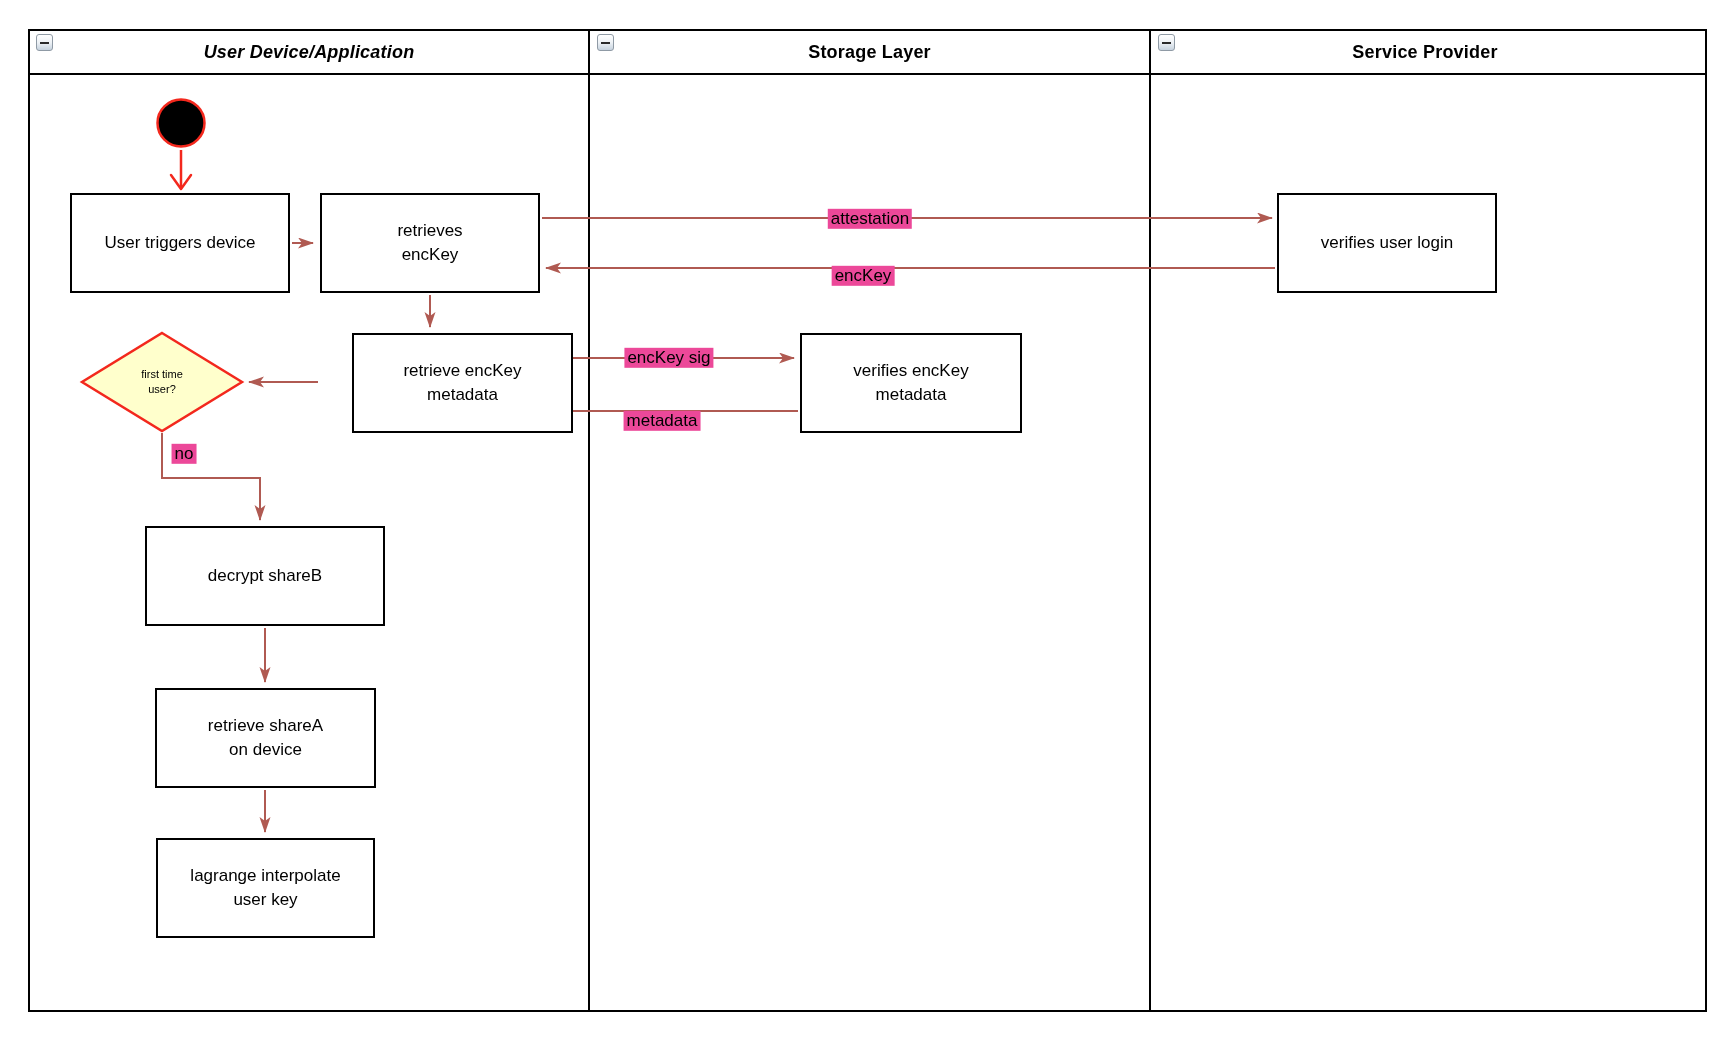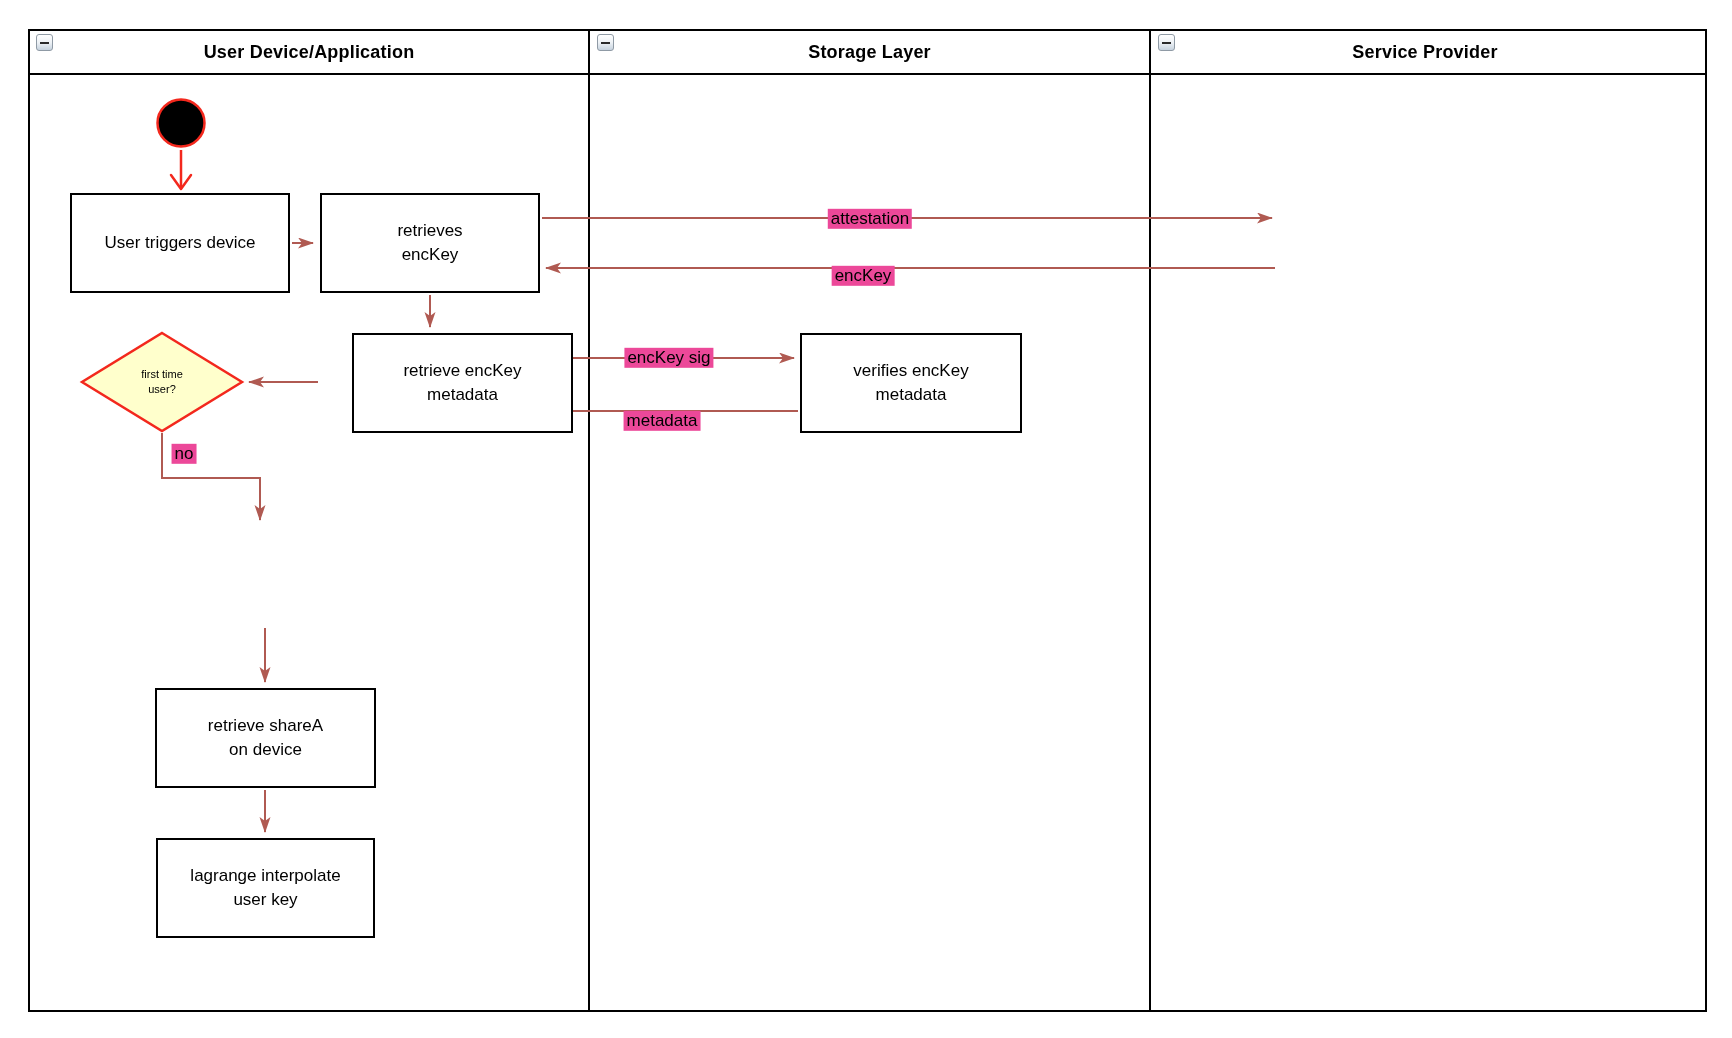--- a/index.html
+++ b/index.html
@@ -34,21 +34,21 @@
 </head>
 <body>
 
 <div class="canvas">
 
   <div class="pool"></div>
   <div class="hline" style="top:73px;"></div>
   <div class="vline" style="left:588px;"></div>
   <div class="vline" style="left:1149px;"></div>
 
-  <div class="lane-title" style="left:30px;width:558px;">User Device/Application</div>
+  <div class="lane-title" style="left:30px;width:558px;font-style:italic;">User Device/Application</div>
   <div class="lane-title" style="left:590px;width:559px;border-radius:12px;">Storage Layer</div>
   <div class="lane-title" style="left:1151px;width:548px;border-radius:13px;">Service Provider</div>
 
   <div class="collapse-btn" style="left:36px;top:34px;">
     <span class="bar"></span>
   </div>
   <div class="collapse-btn" style="left:597px;top:34px;">
     <span class="bar"></span>
   </div>
   <div class="collapse-btn" style="left:1158px;top:34px;">
@@ -77,24 +77,26 @@
     <path d="M798,411 L548,411" stroke="#b05a52" stroke-width="2" fill="none" marker-end="url(#mArrow)"></path>
     <path d="M318,382 L249,382" stroke="#b05a52" stroke-width="2" fill="none" marker-end="url(#mArrow)"></path>
     <path d="M162,433 L162,478 L260,478 L260,520" stroke="#b05a52" stroke-width="2" fill="none" marker-end="url(#mArrow)"></path>
     <path d="M265,628 L265,682" stroke="#b05a52" stroke-width="2" fill="none" marker-end="url(#mArrow)"></path>
     <path d="M265,790 L265,832" stroke="#b05a52" stroke-width="2" fill="none" marker-end="url(#mArrow)"></path>
   </svg>
 
   <div class="node" style="left:70px;top:193px;width:220px;height:100px;">User triggers device</div>
   <div class="node" style="left:320px;top:193px;width:220px;height:100px;">retrieves
 encKey</div>
+  <div class="node" style="left:1277px;top:193px;width:220px;height:100px;">verifies user login</div>
   <div class="node" style="left:320px;top:333px;width:221px;height:100px;margin-left:32px;">retrieve encKey
 metadata</div>
   <div class="node" style="left:800px;top:333px;width:222px;height:100px;">verifies encKey
 metadata</div>
+  <div class="node" style="left:145px;top:526px;width:240px;height:100px;">decrypt shareB</div>
   <div class="node" style="left:156px;top:838px;width:219px;height:100px;">lagrange interpolate
 user key</div>
   <div class="node" style="left:155px;top:688px;width:221px;height:100px;">retrieve shareA
 on device</div>
 
   <div class="diamond-label" style="left:94px;top:348px;width:136px;height:68px;">first time
 user?</div>
 
   <div class="edge-label" style="left:870px;top:219px;">attestation</div>
   <div class="edge-label" style="left:863px;top:276px;">encKey</div>

